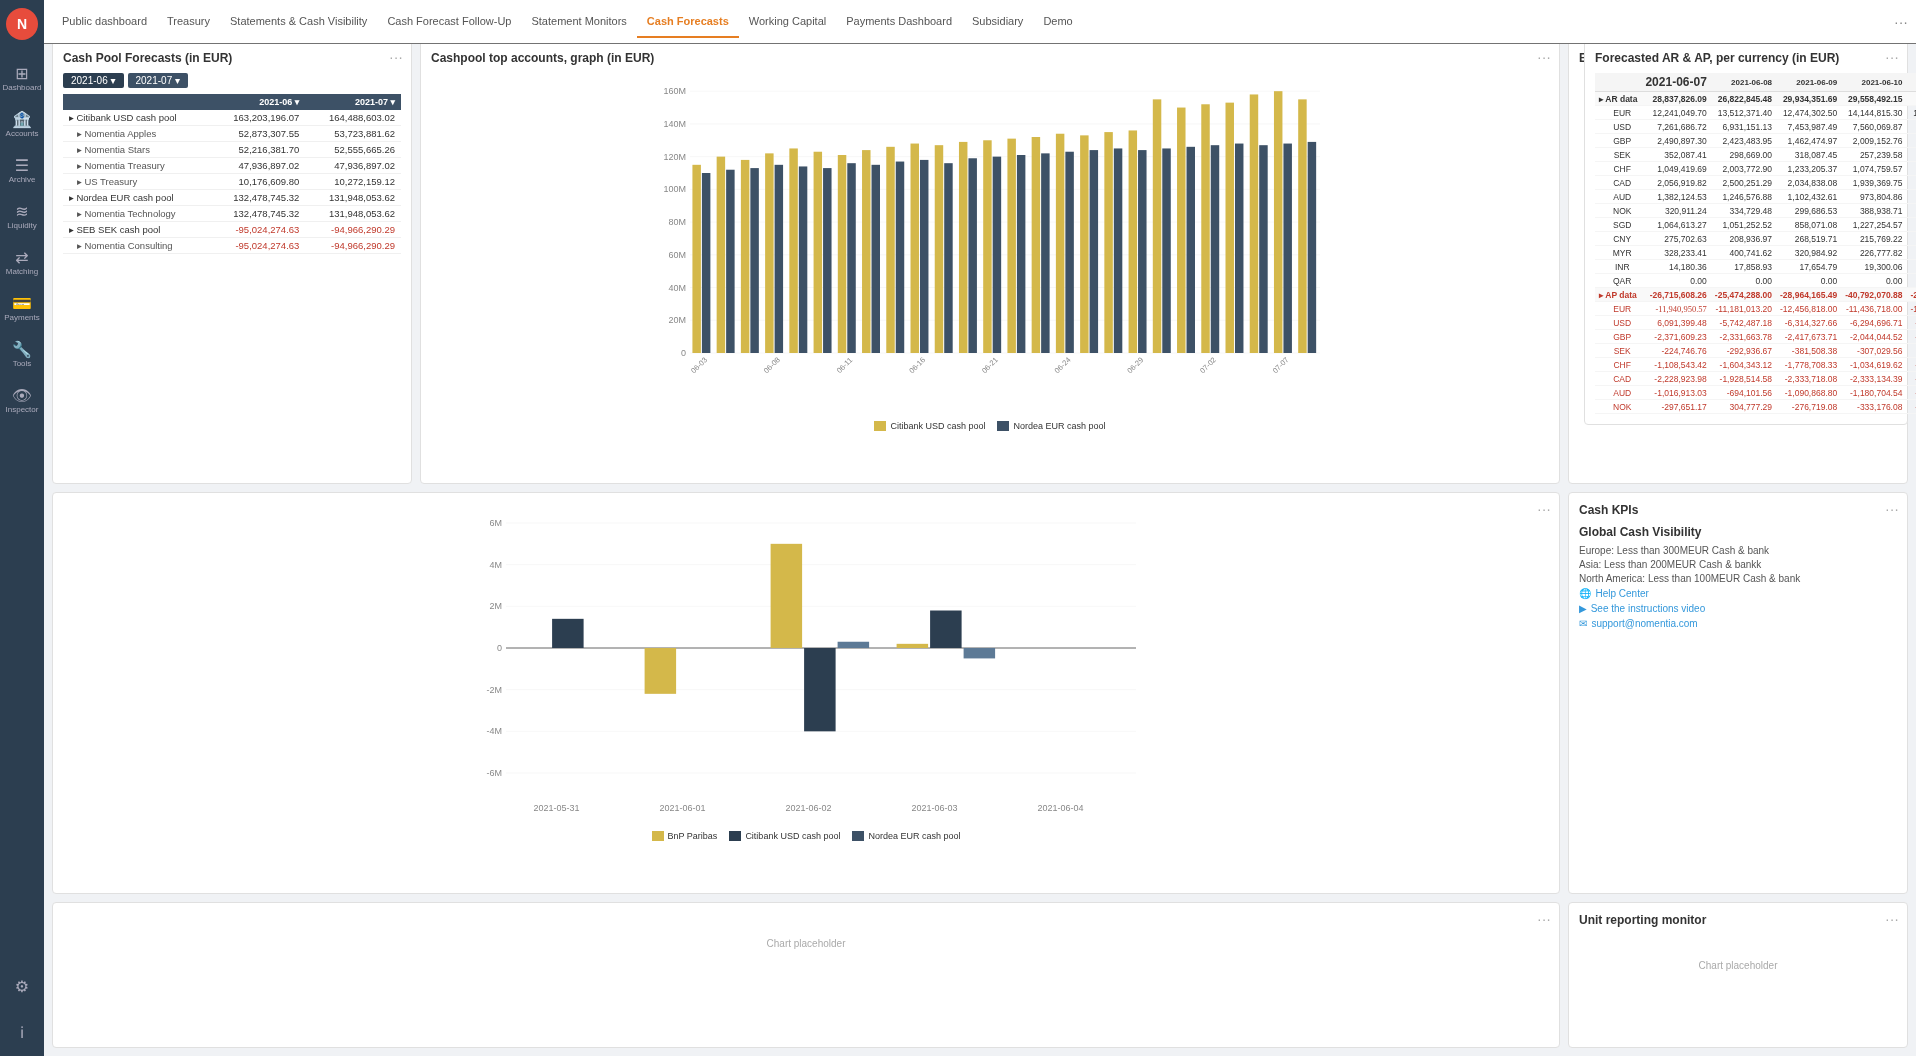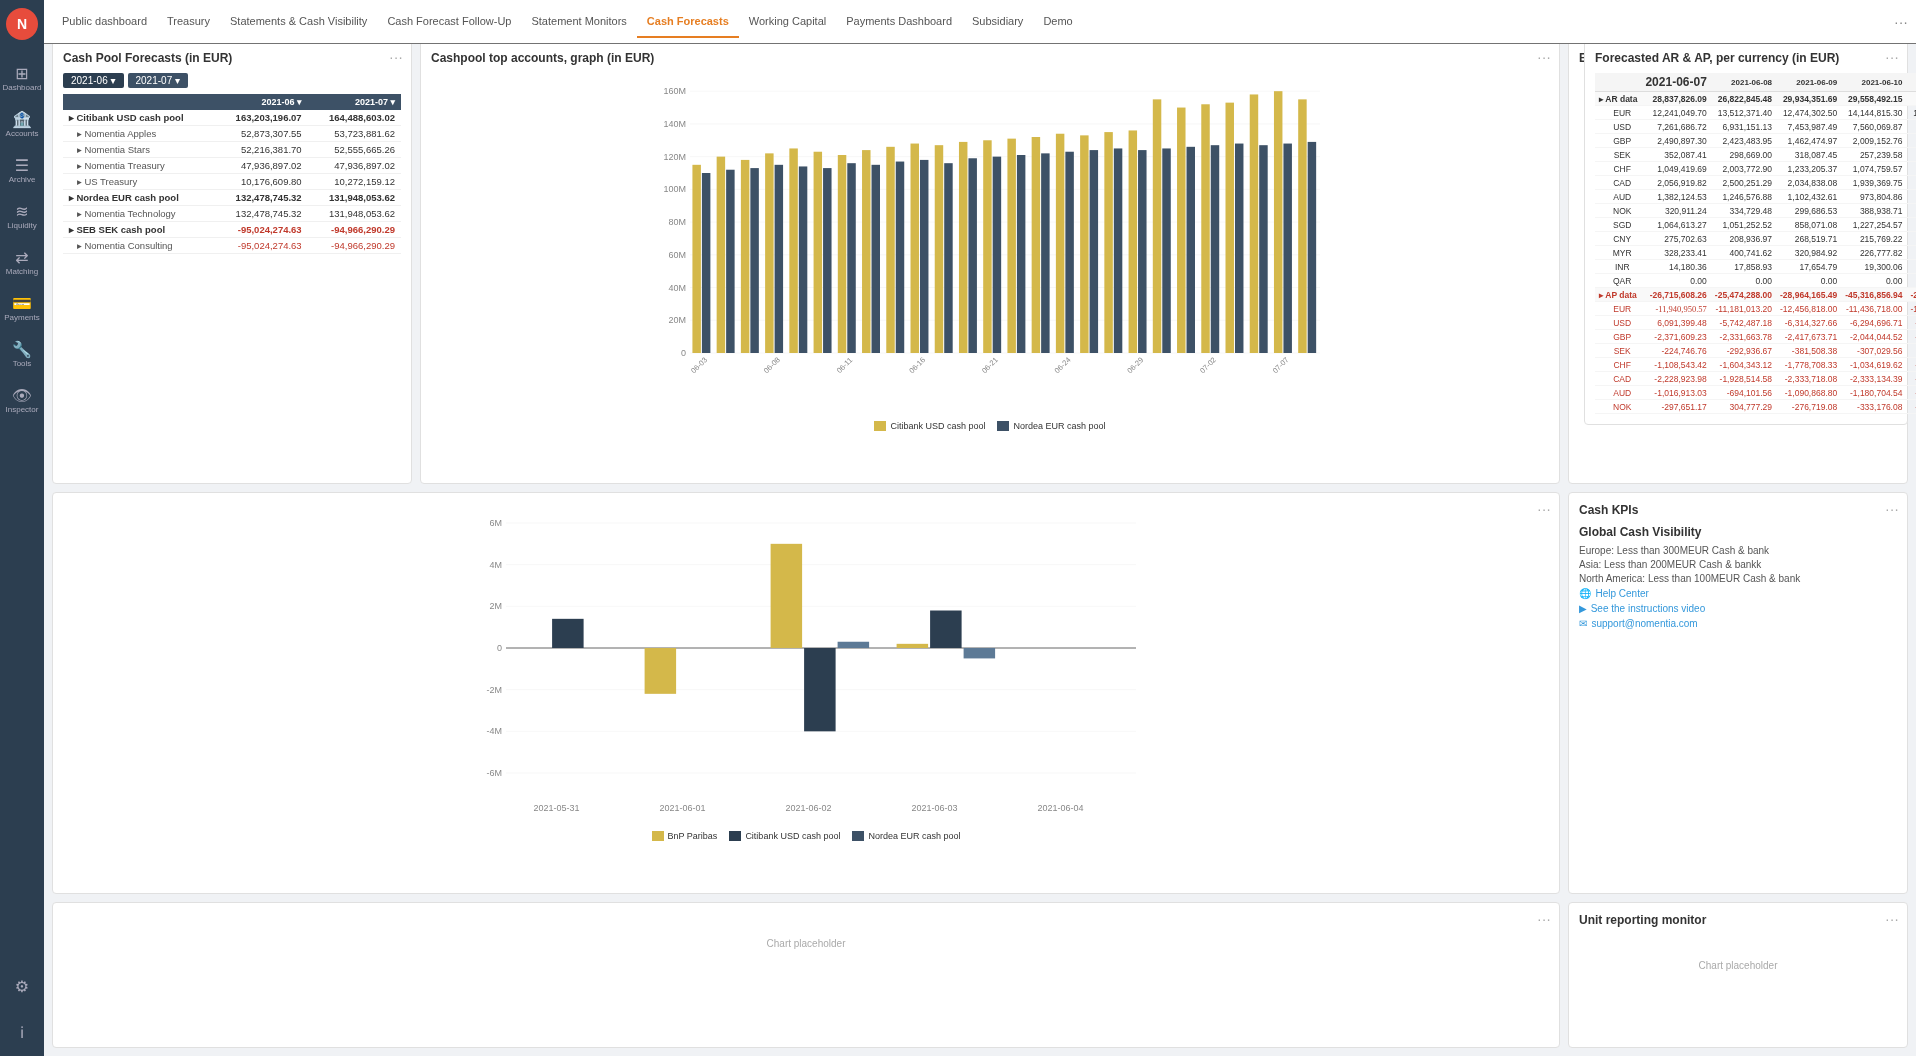--- a/index.html
+++ b/index.html
@@ -57,21 +57,21 @@
     .panel-menu {
       position: absolute; top: 8px; right: 8px; color: #aaa; cursor: pointer; font-size: 14px;
     }
 
     
     .pool-table { width: 100%; border-collapse: collapse; font-size: 9.5px; }
     .pool-table th { background: #3d5166; color: #fff; padding: 3px 6px; text-align: right; font-size: 9px; }
     .pool-table th:first-child { text-align: left; }
     .pool-table td { padding: 2px 6px; border-bottom: 1px solid #f0f0f0; }
     .pool-table td:not(:first-child) { text-align: right; }
-    .pool-table tr.group-row td { font-weight: bold; margin-top: 16px; }
+    .pool-table tr.group-row td { font-weight: normal; margin-top: 16px; }
     .pool-table tr.child-row td:first-child { padding-left: 14px; color: #555; }
     .neg { color: #c0392b; }
     .month-selector { display: flex; gap: 4px; margin-bottom: 6px; }
     .month-btn {
       background: #3d5166; color: #fff; border: none; padding: 2px 8px;
       font-size: 10px; border-radius: 2px; cursor: pointer;
     }
     .month-btn.active { background: #2c3e50; }
 
     
@@ -585,21 +585,21 @@
             <td style="">0.00</td>
             <td style="">0.00</td>
             <td style="">0.00</td>
             <td style="">0.00</td>
           </tr>
           <tr class="group-row">
             <td style="color:#c0392b;">▸ AP data</td>
             <td style="color:#c0392b;">-26,715,608.26</td>
             <td style="color:#c0392b;">-25,474,288.00</td>
             <td style="color:#c0392b;">-28,964,165.49</td>
-            <td style="color:#c0392b;">-45,316,856.94</td>
+            <td style="color:#c0392b;">-40,792,070.88</td>
             <td style="color:#c0392b;">-26,386,452.47</td>
           </tr>
           <tr class="sub-row">
             <td style="color:#c0392b;">EUR</td>
             <td style="color:#c0392b;font-family:Liberation Serif, serif;">-11,940,950.57</td>
             <td style="color:#c0392b;">-11,181,013.20</td>
             <td style="color:#c0392b;">-12,456,818.00</td>
             <td style="color:#c0392b;">-11,436,718.00</td>
             <td style="color:#c0392b;">-12,147,280.95</td>
           </tr>

